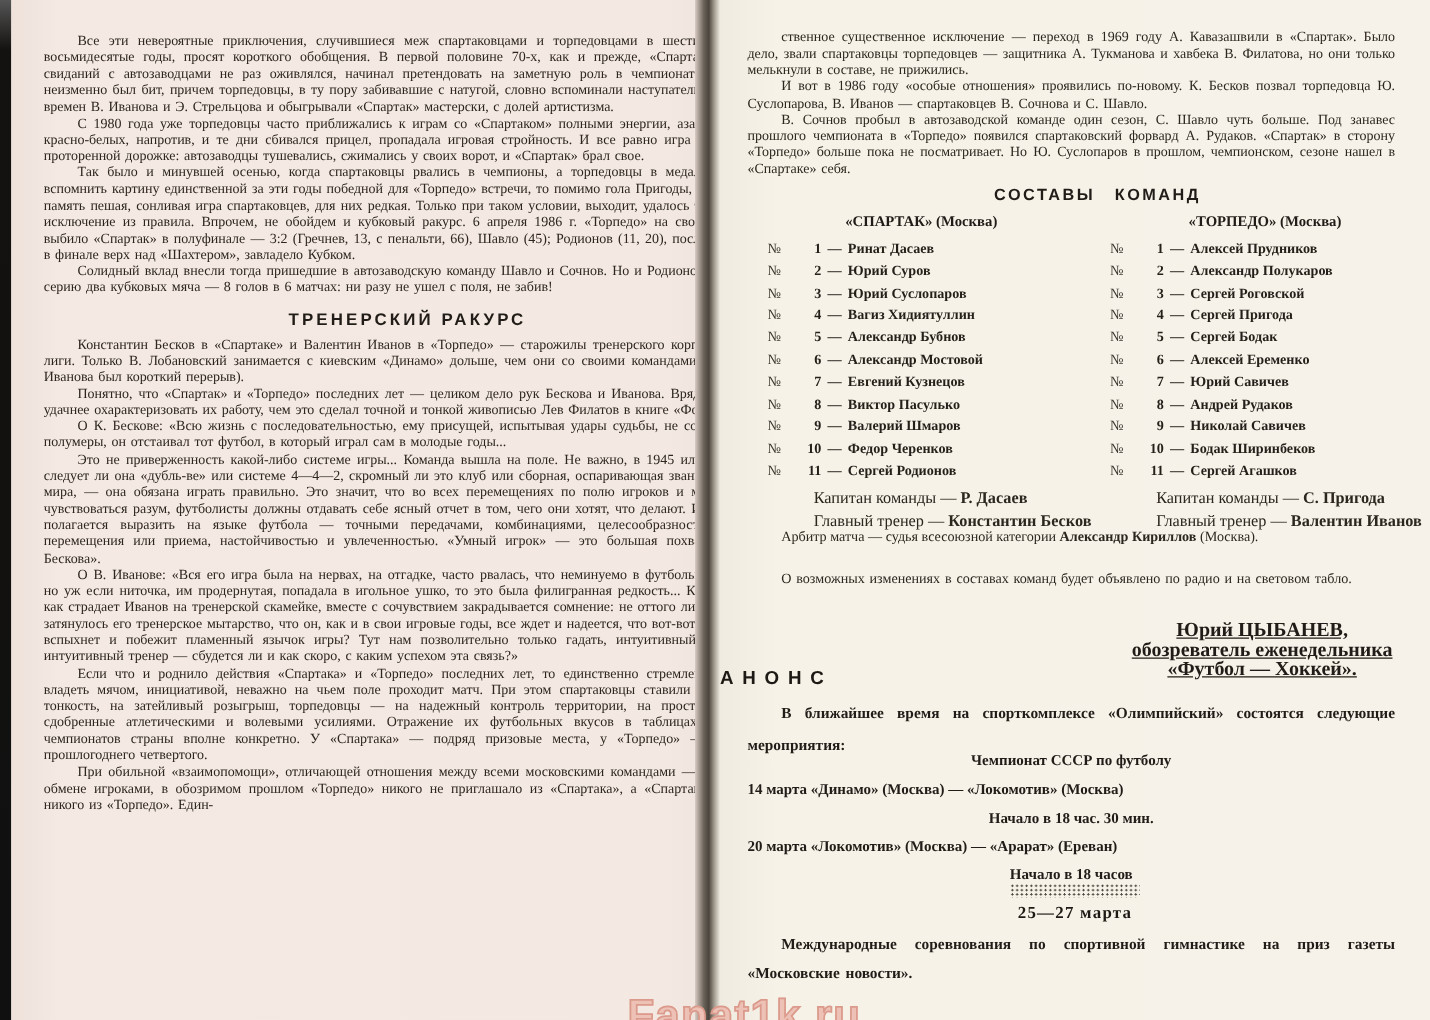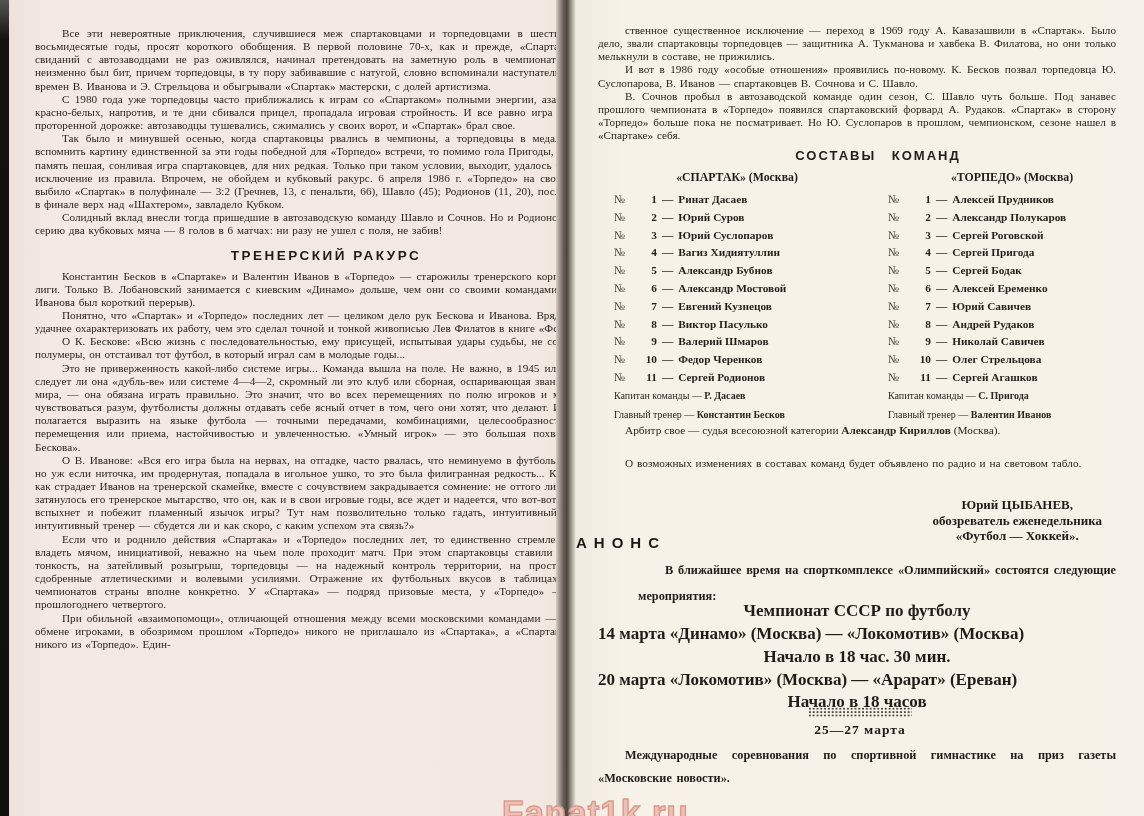--- a/index.html
+++ b/index.html
@@ -49,47 +49,47 @@
   .team-col.torpedo{padding-left:28px;}
   .team-title{
     text-align:center;font-weight:bold;font-size:11.8px;color:#211c17;
     margin-bottom:8px;
   }
   .prow{height:17.8px;font-size:11.3px;color:#241f19;white-space:nowrap;}
   .nsym{display:inline-block;width:26px;font-weight:normal;color:#3a342c;}
   .pno{display:inline-block;width:17px;text-align:right;font-weight:bold;margin-right:5px;}
   .pdash{font-weight:bold;margin-right:5px;}
   .pname{font-weight:bold;}
-  .staff-row{height:18.5px;font-size:10px;color:#2c261f;white-space:nowrap;margin-top:1px;}
+  .staff-row{height:18.5px;font-size:13px;color:#2c261f;white-space:nowrap;margin-top:1px;margin-left:37px;}
   .staff-row .bold{font-weight:bold;}
   .referee-line{
     position:absolute;top:424px;left:22px;right:28px;
     font-size:11.3px;color:#2c261f;text-indent:27px;
   }
   .referee-line .bold{font-weight:bold;}
   .roster-note{
     position:absolute;top:451px;left:22px;right:28px;
     font-size:11.3px;line-height:24px;color:#2c261f;
     text-indent:27px;text-align:justify;word-spacing:1px;
   }
   .signature{
-    position:absolute;top:497px;right:42px;text-align:center;
-    font-weight:bold;font-size:13px;line-height:15.5px;color:#211c17;
+    position:absolute;top:497px;right:30px;text-align:center;
+    font-weight:bold;font-size:16px;line-height:15.5px;color:#211c17;text-decoration:underline;
   }
   .anons-heading{
     position:absolute;top:534px;left:0;right:0;text-align:left;
     font-family:"Liberation Sans","DejaVu Sans",sans-serif;
     font-weight:bold;font-size:15px;letter-spacing:7px;color:#1d1914;
   }
   .anons-intro{
     position:absolute;top:557px;left:22px;right:28px;
     font-weight:bold;font-size:12.3px;line-height:26px;
-    text-indent:27px;text-align:justify;color:#211c17;word-spacing:1.5px;margin-left:40px;
-  }
-  .ev{position:absolute;left:22px;right:28px;font-weight:bold;font-size:17px;color:#211c17;}
+    text-indent:27px;text-align:justify;color:#211c17;word-spacing:1.5px;
+  }
+  .ev{position:absolute;left:22px;right:28px;font-weight:bold;font-size:12px;color:#211c17;}
   .ev.center{text-align:center;}
   .ev1{top:601px;}
   .ev2{top:624px;}
   .ev3{top:647px;}
   .ev4{top:670px;}
   .ev5{top:692px;}
   .dots-ornament{
     position:absolute;top:707px;left:50%;margin-left:-52px;
     width:104px;height:11px;
     background-image:radial-gradient(circle,#4d463e 0.8px,transparent 0.95px);
@@ -166,28 +166,28 @@
       <div class="team-title">«ТОРПЕДО» (Москва)</div>
       <div class="prow"><span class="nsym">№</span><span class="pno">1</span><span class="pdash">—</span><span class="pname">Алексей Прудников</span></div>
       <div class="prow"><span class="nsym">№</span><span class="pno">2</span><span class="pdash">—</span><span class="pname">Александр Полукаров</span></div>
       <div class="prow"><span class="nsym">№</span><span class="pno">3</span><span class="pdash">—</span><span class="pname">Сергей Роговской</span></div>
       <div class="prow"><span class="nsym">№</span><span class="pno">4</span><span class="pdash">—</span><span class="pname">Сергей Пригода</span></div>
       <div class="prow"><span class="nsym">№</span><span class="pno">5</span><span class="pdash">—</span><span class="pname">Сергей Бодак</span></div>
       <div class="prow"><span class="nsym">№</span><span class="pno">6</span><span class="pdash">—</span><span class="pname">Алексей Еременко</span></div>
       <div class="prow"><span class="nsym">№</span><span class="pno">7</span><span class="pdash">—</span><span class="pname">Юрий Савичев</span></div>
       <div class="prow"><span class="nsym">№</span><span class="pno">8</span><span class="pdash">—</span><span class="pname">Андрей Рудаков</span></div>
       <div class="prow"><span class="nsym">№</span><span class="pno">9</span><span class="pdash">—</span><span class="pname">Николай Савичев</span></div>
-      <div class="prow"><span class="nsym">№</span><span class="pno">10</span><span class="pdash">—</span><span class="pname">Олег Стрельцова</span></div>
+      <div class="prow"><span class="nsym">№</span><span class="pno">10</span><span class="pdash">—</span><span class="pname">Бодак Ширинбеков</span></div>
       <div class="prow"><span class="nsym">№</span><span class="pno">11</span><span class="pdash">—</span><span class="pname">Сергей Агашков</span></div>
       <div class="staff-row"><span>Капитан команды</span> <span>—</span> <span class="bold">С. Пригода</span></div>
       <div class="staff-row"><span>Главный тренер</span> <span>—</span> <span class="bold">Валентин Иванов</span></div>
     </div>
   </div>
 
-  <div class="referee-line"><span>Арбитр свое — судья всесоюзной категории </span><span class="bold">Александр Кириллов</span><span> (Москва).</span></div>
+  <div class="referee-line"><span>Арбитр матча — судья всесоюзной категории </span><span class="bold">Александр Кириллов</span><span> (Москва).</span></div>
 
   <div class="roster-note">О возможных изменениях в составах команд будет объявлено по радио и на световом табло.</div>
 
   <div class="signature">
     <div>Юрий ЦЫБАНЕВ,</div>
     <div>обозреватель еженедельника</div>
     <div>«Футбол — Хоккей».</div>
   </div>
 
   <div class="anons-heading">АНОНС</div>

